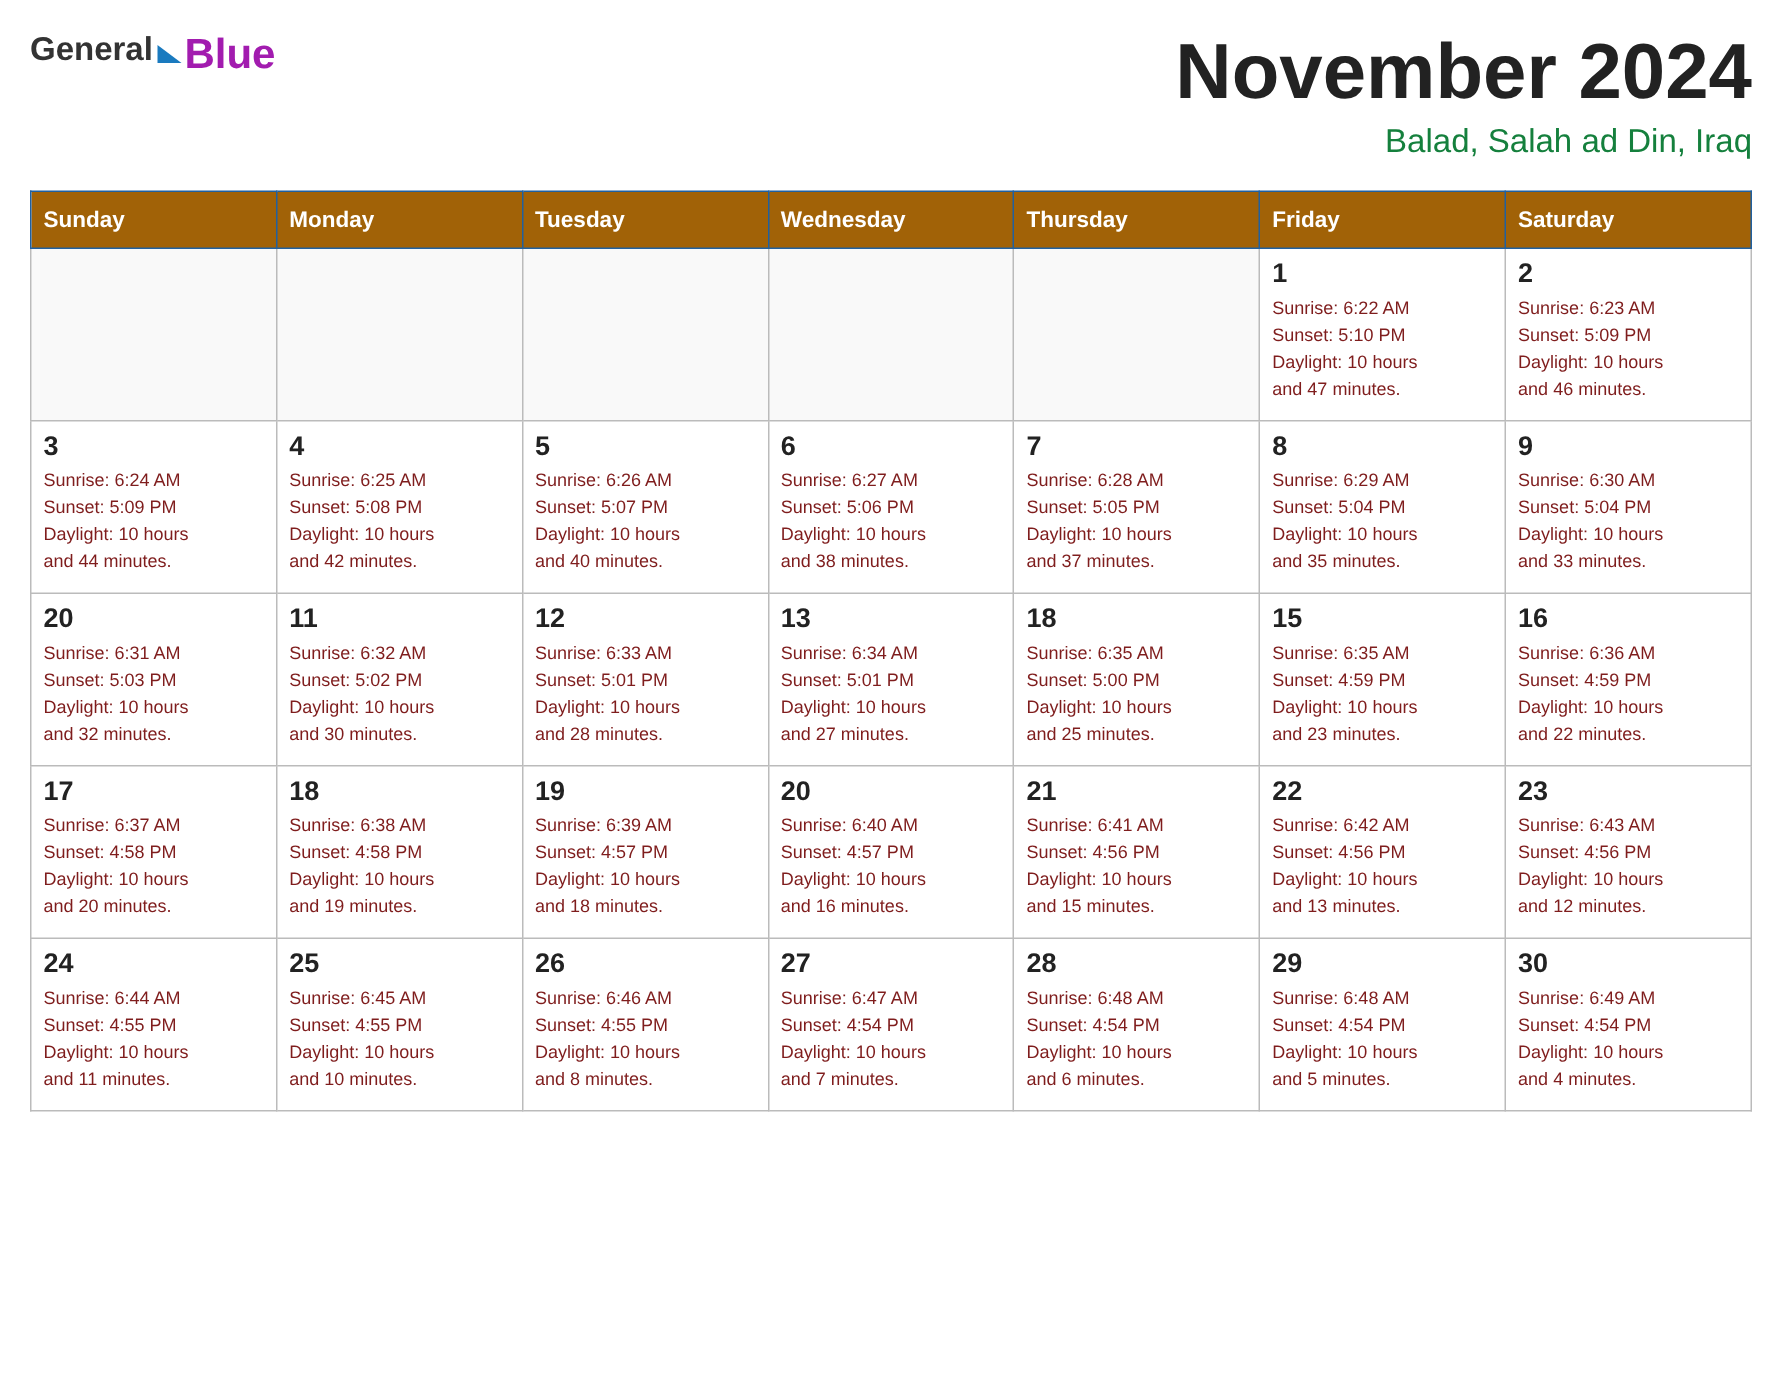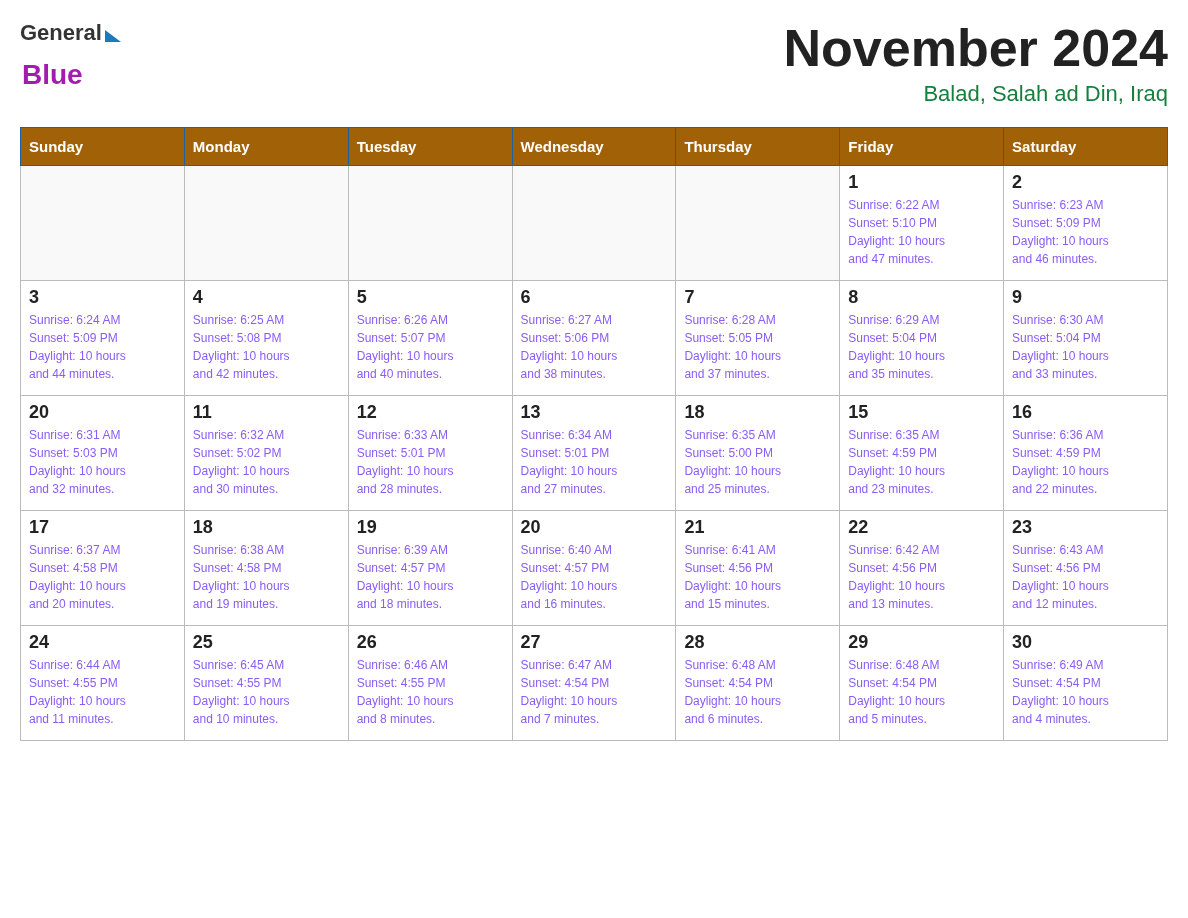--- a/index.html
+++ b/index.html
@@ -58,28 +58,27 @@
       background: #f9f9f9;
     }
     .day-number {
       font-size: 18px;
       font-weight: bold;
       color: #222;
       margin-bottom: 3px;
     }
     .day-info {
       font-size: 12px;
-      color: #8b5cf6;
+      color: #7f1d1d;
       line-height: 1.5;
     }
     .logo-wrapper {
       display: flex;
-      flex-direction: column;
+      flex-direction: row;
       align-items: flex-start;
-      gap: 13px;
     }
     .logo-line1 {
       display: flex;
       align-items: center;
     }
     .logo-general {
       font-size: 22px;
       font-weight: bold;
       color: #333;
     }

